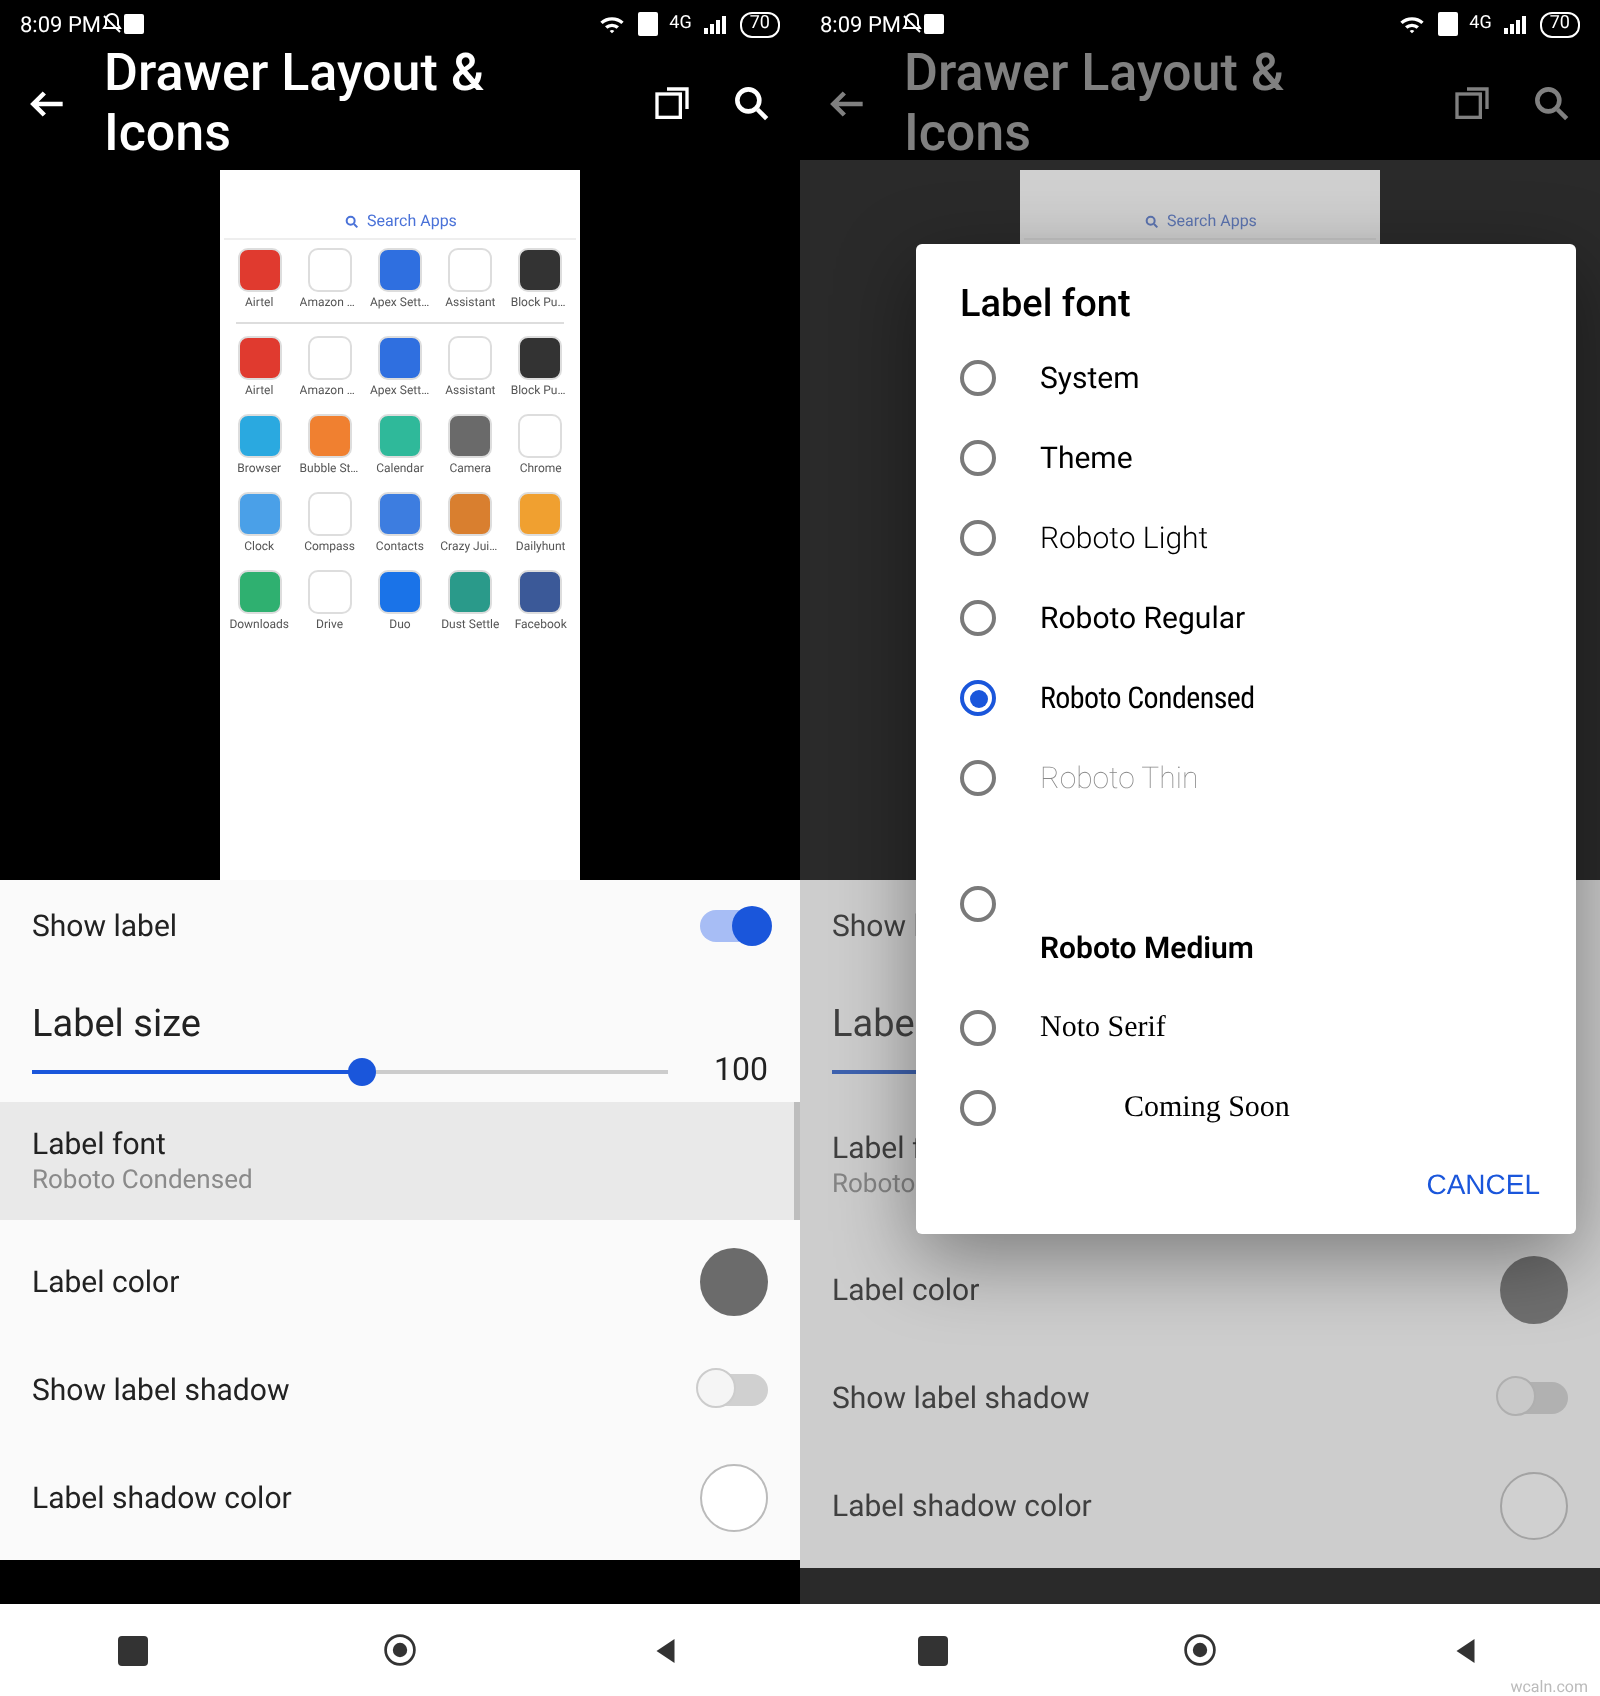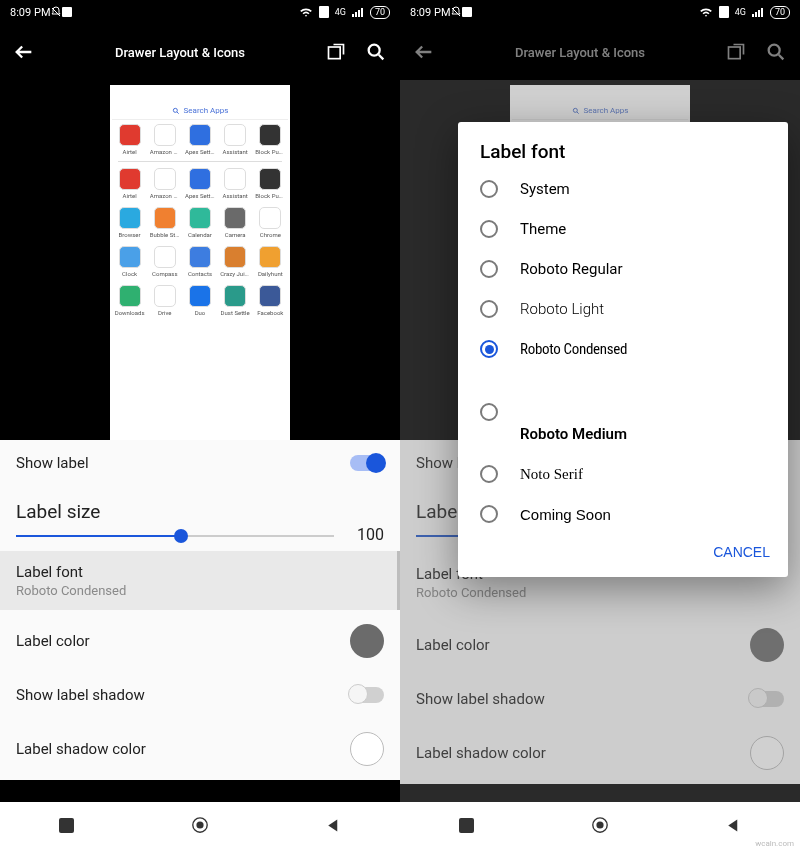--- a/index.html
+++ b/index.html
@@ -4,21 +4,21 @@
 <style>
   * { box-sizing: border-box; margin: 0; padding: 0; }
   body { font-family: Roboto, Arial, sans-serif; background: #eee; width: 800px; height: 848px; overflow: hidden; }
   .wrap { display: flex; width: 800px; height: 692px; }
   .screen { width: 400px; height: 848px; position: relative; background: #000; overflow: hidden; }
   .statusbar { height: 24px; background: #000; color: #fff; display: flex; align-items: center; padding: 0 10px; font-size: 11px; }
   .sb-right { margin-left: auto; display: flex; align-items: center; gap: 6px; }
   .sb-ic { display:inline-flex; }
   .batt { border:1px solid #fff; border-radius:6px; padding:0 4px; font-size:9px; line-height:11px; }
   .appbar { height: 56px; background: #000; color: #fff; display: flex; align-items: center; padding: 0 12px; gap: 16px; }
-  .appbar .title { font-size: 13px; font-weight: 500; flex: 1; text-align: center; }
+  .appbar .title { font-size: 26px; font-weight: 500; flex: 1; }
   .abicon { width:24px; height:24px; display:flex; align-items:center; justify-content:center; color:#fff; }
   .preview { background:#000; height: 360px; display:flex; justify-content:center; }
   .drawer { width: 180px; background:#fff; margin-top:5px; padding:17px 2px; font-size:7px; color:#666; }
   .drawer .search { display:flex; justify-content:center; align-items:center; color:#4a72d8; padding:4px 0; border-bottom:1px solid #eee; gap:4px; font-size:8px;}
   .row5 { display:flex; justify-content:space-around; padding:4px 0;}
   .sep { border-top:1px solid #ddd; margin:2px 6px;}
   .app { display:flex; flex-direction:column; align-items:center; width:30px; overflow:hidden;}
   .app .ic { width:22px; height:22px; border-radius:5px; margin-bottom:2px;}
   .app .lbl { font-size:6px; color:#555; white-space:nowrap; overflow:hidden; text-overflow:ellipsis; width:100%; text-align:center;}
   .settings { background: #fafafa; color: #222; }
@@ -45,21 +45,21 @@
   .dialog{ position:absolute; left:58px; right:12px; top:122px; background:#fff; border-radius:3px; box-shadow:0 12px 40px rgba(0,0,0,.4); padding:18px 0 8px 0;}
   .dialog h3{ font-size:19px; font-weight:500; padding:0 22px 6px 22px;}
   .opt{ display:flex; align-items:center; gap:22px; padding:11px 22px; font-size:15px;}
   .radio{ width:18px;height:18px;border-radius:50%;border:2px solid #7a7a7a;flex-shrink:0;}
   .radio.sel{border-color:#1a56db;display:flex;align-items:center;justify-content:center;}
   .radio.sel::after{content:"";width:9px;height:9px;border-radius:50%;background:#1a56db;}
   .f-light{font-weight:300;}
   .f-thin{font-weight:100;color:#888;}
   .f-med{font-weight:600;margin-top:45px;}
   .f-serif{font-family:Georgia,serif;}
-  .f-comic{font-family:Liberation Sans, sans-serif;}
+  .f-comic{font-family:Liberation Serif, serif;margin-left:42px;}
   .f-script{font-family:"Brush Script MT",cursive;font-style:italic;}
   .actions{ text-align:right; padding:8px 18px;}
   .cancel{ color:#1a56db; font-weight:500; font-size:14px; background:none;border:none;}
   .screen2 .settings,.screen2 .preview{filter:grayscale(.1);}  
   .screen2 .overlay{position:absolute;inset:80px 0 46px 0;background:rgba(120,120,120,.35);}
   .watermark{position:absolute;right:6px;bottom:0;font-size:8px;color:#bbb;}
 </style>
 </head>
 <body>
 
@@ -532,32 +532,36 @@
           <div class="opt">
             <span class="radio"></span>
             <span class="">System</span>
           </div>
           <div class="opt">
             <span class="radio"></span>
             <span class="">Theme</span>
           </div>
           <div class="opt">
             <span class="radio"></span>
+            <span class="f-light">Roboto Light</span>
+          </div>
+          <div class="opt">
+            <span class="radio"></span>
             <span class="">Roboto Regular</span>
-          </div>
-          <div class="opt">
-            <span class="radio"></span>
-            <span class="f-light">Roboto Light</span>
           </div>
           <div class="opt">
             <span class="radio sel"></span>
             <span class="" style="font-stretch: condensed; letter-spacing: -0.3px;">Roboto Condensed</span>
           </div>
           <div class="opt">
             <span class="radio"></span>
+            <span class="f-thin">Roboto Thin</span>
+          </div>
+          <div class="opt">
+            <span class="radio"></span>
             <span class="f-med">Roboto Medium</span>
           </div>
           <div class="opt">
             <span class="radio"></span>
             <span class="f-serif">Noto Serif</span>
           </div>
           <div class="opt">
             <span class="radio"></span>
             <span class="f-comic">Coming Soon</span>
           </div>

